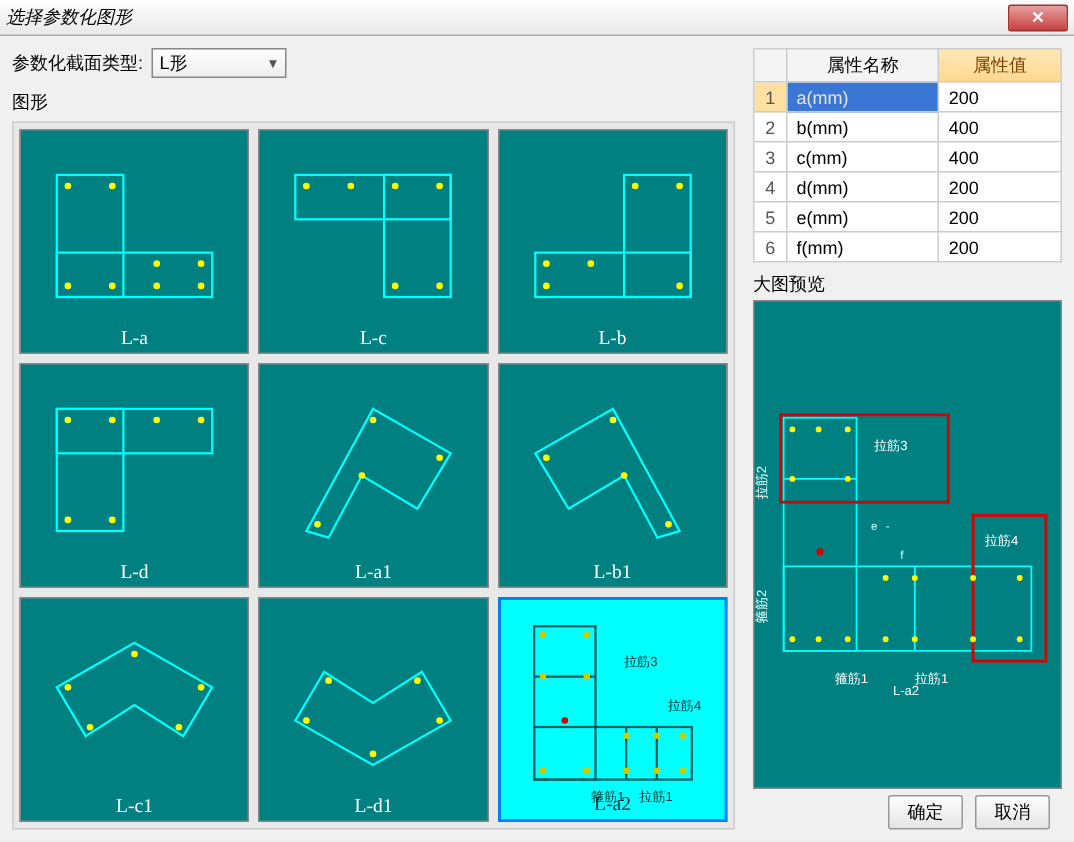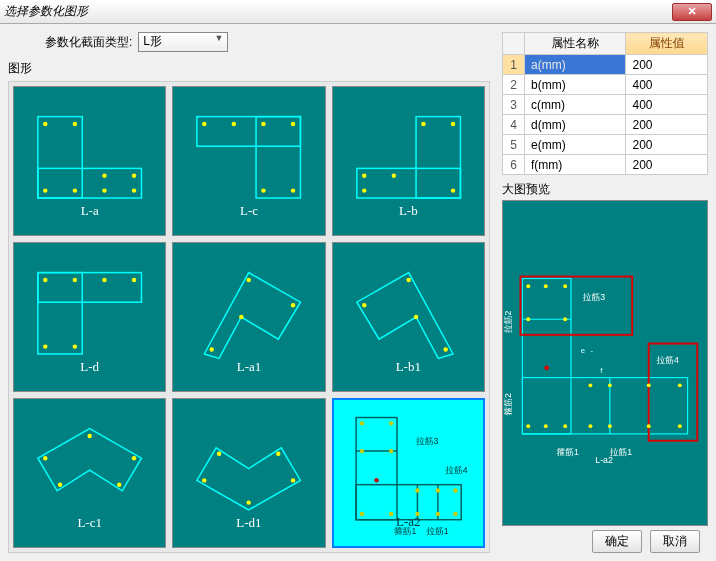--- a/index.html
+++ b/index.html
@@ -27,26 +27,26 @@
       border: 1px solid #a03030;
       border-radius: 2px;
       color: #fff;
       display: flex; align-items: center; justify-content: center;
       font-size: 11px; font-weight: bold;
       cursor: pointer;
     }
     .content { display: flex; height: calc(100% - 24px); }
     .left-panel { width: 498px; padding: 8px; }
     .right-panel { flex: 1; padding: 8px 8px 8px 4px; display:flex; flex-direction:column; }
-    .type-row { display: flex; align-items: center; gap: 6px; margin-bottom: 8px; margin-left: 37px; }
+    .type-row { display: flex; align-items: center; gap: 6px; margin-bottom: 8px; }
     .dropdown {
       border: 1px solid #888;
       background: linear-gradient(#fff,#eee);
       height: 20px; width: 90px;
-      display: flex; align-items: flex-start; justify-content: space-between;
+      display: flex; align-items: center; justify-content: space-between;
       padding: 0 4px; font-size: 12px;
       cursor: pointer;
     }
     .dropdown .chev { font-size: 9px; color: #555; }
     .section-label { font-size: 12px; margin-bottom: 4px; }
     .thumb-grid {
       display: grid;
       grid-template-columns: repeat(3, 1fr);
       grid-template-rows: repeat(3, 150px);
       gap: 6px;
@@ -59,21 +59,21 @@
       background: #008080;
       position: relative;
       cursor: pointer;
       display: flex; flex-direction: column;
       overflow: hidden;
     }
     .thumb.selected { background: #00ffff; border: 2px solid #0080ff; }
     .thumb svg { width: 100%; height: 100%; }
     .thumb-label {
       position: absolute;
-      bottom: 16px; left: 0; right: 0;
+      bottom: 2px; left: 0; right: 0;
       text-align: center;
       color: #fff;
       font-size: 13px;
       font-family: "Times New Roman", serif;
     }
     .thumb.selected .thumb-label { color: #003030; }
     
     .prop-table {
       border: 1px solid #999;
       background: #fff;

